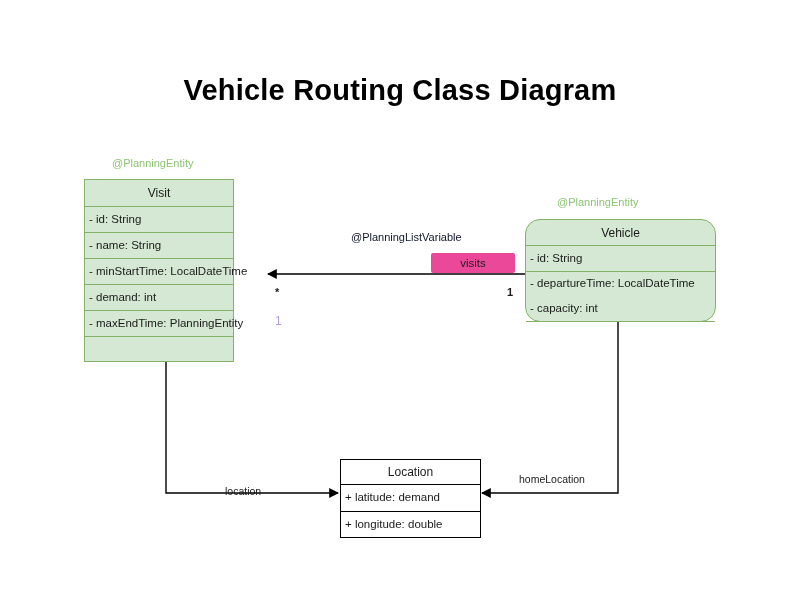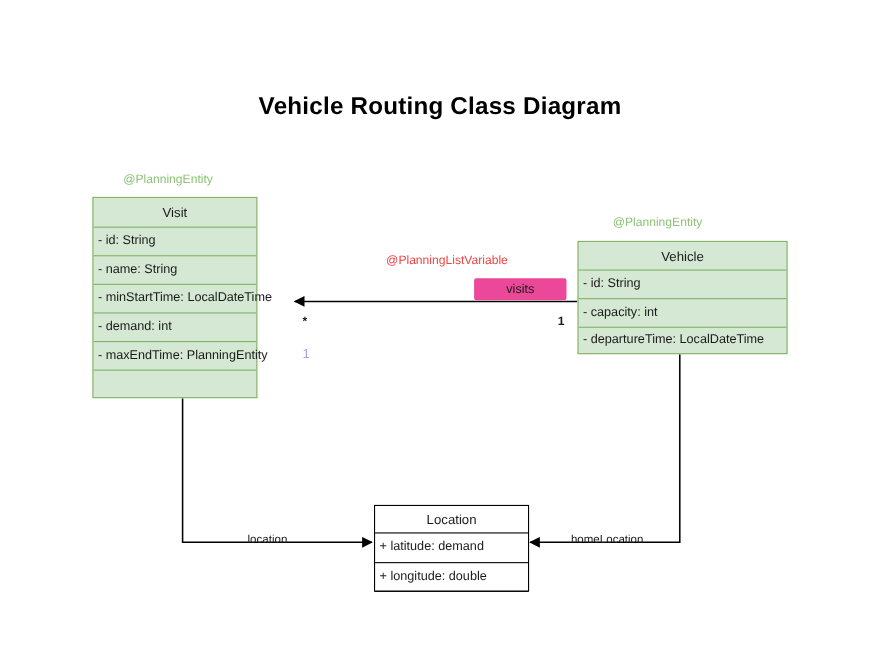--- a/index.html
+++ b/index.html
@@ -14,24 +14,24 @@
   #canvas {
     position: relative;
     width: 800px;
     height: 600px;
     background: #ffffff;
     overflow: hidden;
   }
   #diagram-title {
     position: absolute;
     left: 0;
-    top: 84px;
+    top: 74px;
     width: 800px;
     text-align: center;
-    font-size: 22px;
+    font-size: 29px;
     font-weight: bold;
     letter-spacing: 0.2px;
     color: #000000;
   }
 
   
   .uml-class {
     position: absolute;
     box-sizing: border-box;
     border: 1px solid #82b366;
@@ -65,21 +65,21 @@
   }
 
   
   .stereotype {
     position: absolute;
     font-size: 11px;
     font-weight: normal;
     white-space: nowrap;
   }
   .stereotype.entity { color: #8cc474; }
-  .stereotype.listvar { color: #ef4444; }
+  .stereotype.listvar { color: #0f172a; }
 
   
   .edge-chip {
     position: absolute;
     box-sizing: border-box;
     background: #ec4899;
     border-radius: 2px;
     font-size: 11.5px;
     color: #1a1a1a;
     display: flex;
@@ -148,38 +148,38 @@
 
   <div class="uml-class" style="left:84px; top:179px; width:150px; height:183px;">
     <div class="uml-row header" style="height:27px;">Visit</div>
     <div class="uml-row" style="height:26px;">- id: String</div>
     <div class="uml-row" style="height:26px;">- name: String</div>
     <div class="uml-row" style="height:26px;">- minStartTime: LocalDateTime</div>
     <div class="uml-row" style="height:26px;">- demand: int</div>
     <div class="uml-row" style="height:26px;">- maxEndTime: PlanningEntity</div>
   </div>
 
-  <div class="uml-class" style="left:525px; top:219px; width:191px; height:103px;">
+  <div class="uml-class" style="left:525px; top:219px; width:191px; height:103px;border-radius:15px;">
     <div class="uml-row header" style="height:26px;">Vehicle</div>
     <div class="uml-row" style="height:26px;">- id: String</div>
+    <div class="uml-row last" style="height:24px;">- departureTime: LocalDateTime</div>
     <div class="uml-row" style="height:26px;">- capacity: int</div>
-    <div class="uml-row last" style="height:24px;">- departureTime: LocalDateTime</div>
   </div>
 
   <div class="uml-class plain" style="left:340px; top:459px; width:141px; height:79px;">
     <div class="uml-row header" style="height:25px;">Location</div>
     <div class="uml-row" style="height:27px;">+ latitude: demand</div>
     <div class="uml-row last" style="height:26px;">+ longitude: double</div>
   </div>
 
   <div class="edge-chip" style="left:431px; top:253px; width:84px; height:20px;">visits</div>
 
   <div class="edge-label" style="left:225px; top:485px;">location</div>
 
-  <div class="edge-label" style="left:519px; top:485px;">homeLocation</div>
+  <div class="edge-label" style="left:519px; top:473px;">homeLocation</div>
 
   <div class="mult" style="left:275px; top:286px;">*</div>
 
   <div class="mult lilac" style="left:275px; top:314px;">1</div>
 
   <div class="mult" style="left:507px; top:286px;">1</div>
 
 </div>
 
 </body></html>

